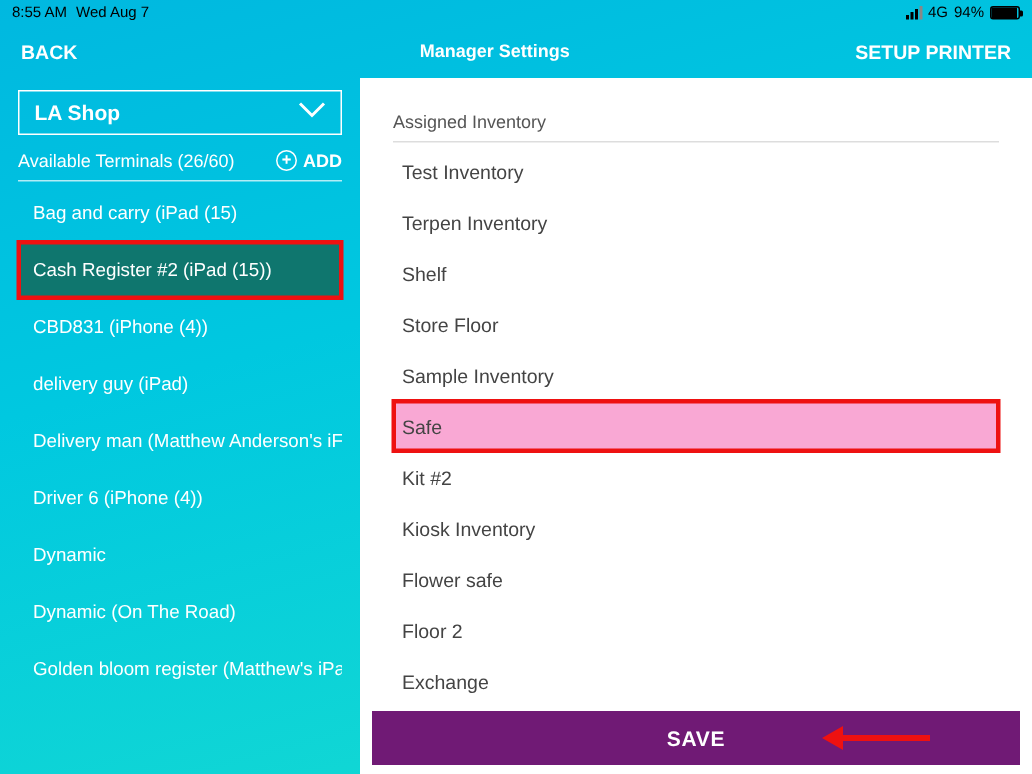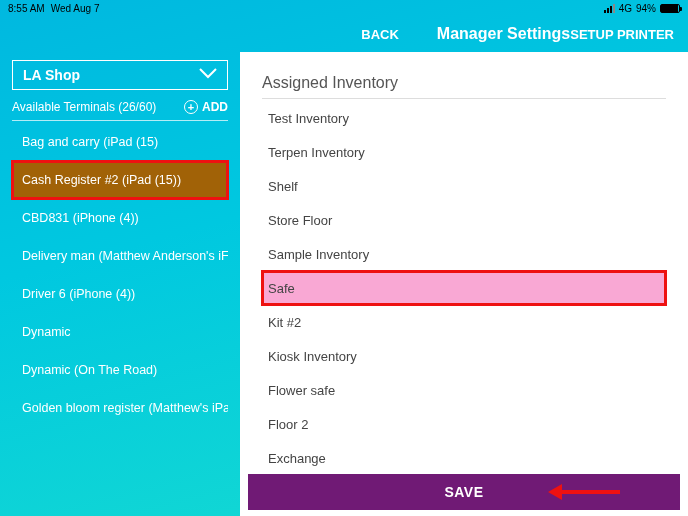--- a/index.html
+++ b/index.html
@@ -32,26 +32,26 @@
   .sig span:nth-child(1){height:3px}
   .sig span:nth-child(2){height:5px}
   .sig span:nth-child(3){height:7px}
   .sig span:nth-child(4){height:9px; background:#888;}
 
   
   .app-header {
     height: 36px;
     display: flex;
     align-items: center;
-    justify-content: flex-end;
+    justify-content: space-between;
     padding: 0 14px;
     font-weight: 600;
     font-size: 13px;
   }
-  .app-header .title { font-size: 16px; margin-left: 38px; }
+  .app-header .title { font-size: 12px; margin-left: 38px; }
 
   .main { display: flex; height: calc(516px - 16px - 36px); }
 
   
   .sidebar {
     width: 240px;
     padding: 8px 12px 0 12px;
     font-size: 12px;
     position: relative;
   }
@@ -81,35 +81,35 @@
   .terminal-list { }
   .terminal-item {
     height: 38px;
     display:flex; align-items:center;
     padding: 0 10px;
     font-size: 12.5px;
     white-space: nowrap; overflow:hidden; text-overflow: ellipsis;
     cursor: pointer;
   }
   .terminal-item.selected {
-    background: #a16207;
+    background: #0f766e;
     outline: 3px solid #e11;
     outline-offset: -2px;
   }
 
   
   .panel {
     flex: 1;
     background: #fff;
     color: #333;
     display:flex; flex-direction:column;
     position: relative;
   }
   .panel-body { flex:1; padding: 22px 22px 0 22px; overflow:hidden; }
-  .section-title { font-size: 16px; color:#555; margin-bottom:6px; }
+  .section-title { font-size: 12px; color:#555; margin-bottom:6px; }
   .section-divider { height:1px; background:#ddd; margin-bottom:2px;}
   .inv-list {}
   .inv-item {
     height: 34px;
     display:flex; align-items:center;
     font-size: 13px;
     color:#444;
     padding: 0 6px;
     cursor: pointer;
   }
@@ -185,20 +185,21 @@
       <span>Available Terminals (26/60)</span>
       <span class="add-btn">
         <span class="add-icon">+</span>
         <span>ADD</span>
       </span>
     </div>
     <div class="terminal-list" id="terminal-list">
         <div class="terminal-item">Bag and carry (iPad (15)</div>
         <div class="terminal-item selected">Cash Register #2 (iPad (15))</div>
         <div class="terminal-item">CBD831 (iPhone (4))</div>
+        <div class="terminal-item">delivery guy (iPad)</div>
         <div class="terminal-item">Delivery man  (Matthew Anderson's iF</div>
         <div class="terminal-item">Driver 6 (iPhone (4))</div>
         <div class="terminal-item">Dynamic</div>
         <div class="terminal-item">Dynamic  (On The Road)</div>
         <div class="terminal-item">Golden bloom register (Matthew's iPa</div>
       </div>
   </div>
 
   <div class="panel">
     <div class="panel-body">

